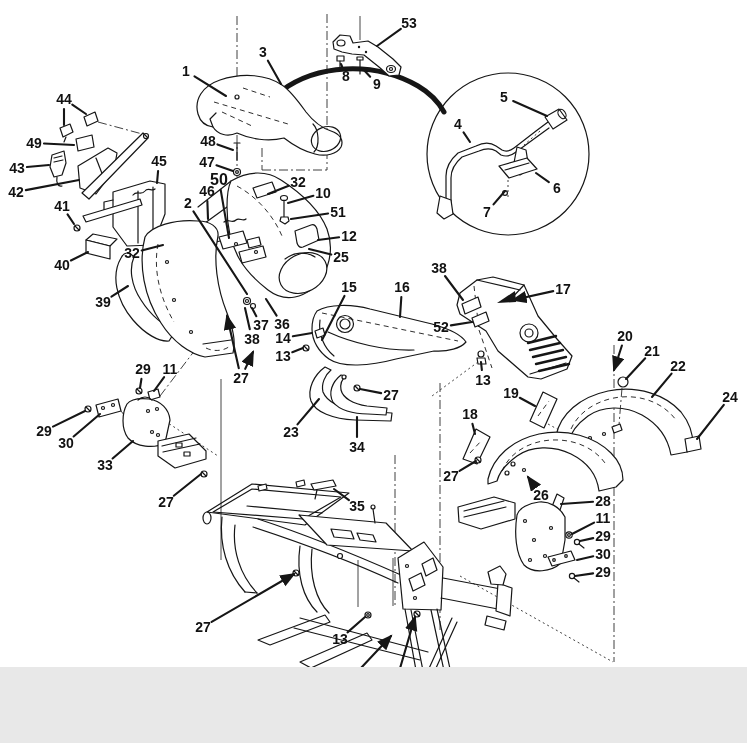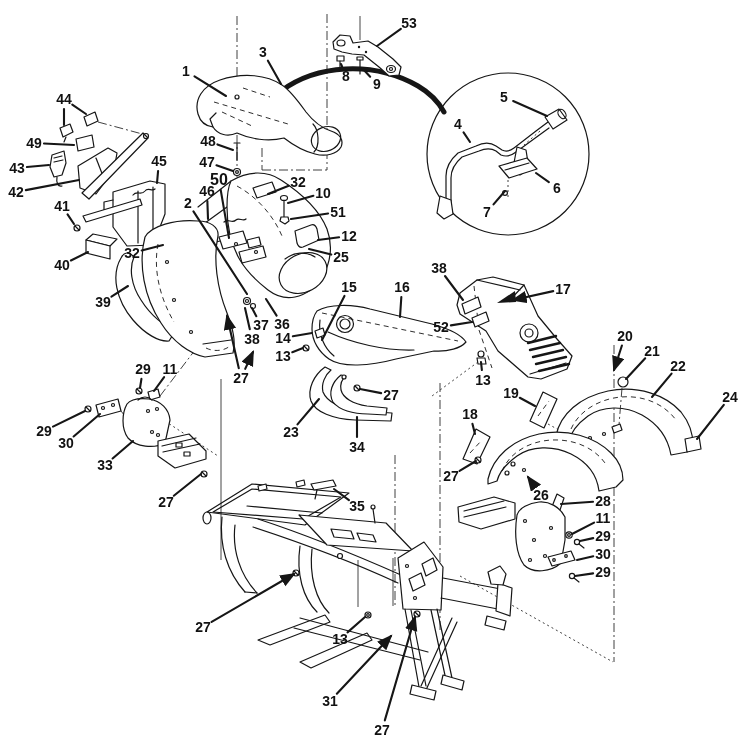--- a/index.html
+++ b/index.html
@@ -1,16 +1,16 @@
 <!DOCTYPE html>
 <html><head>
 <meta charset="utf-8">
 <style>
   html,body{margin:0;padding:0;background:#e8e8e8;}
-  #page{width:747px;height:743px;background:#ffffff;position:relative;margin:0 auto;overflow:hidden;text-decoration:underline;}
+  #page{width:747px;height:667px;background:#ffffff;position:relative;margin:0 auto;overflow:hidden;text-decoration:underline;}
   svg{display:block;}
   .pc{stroke:#161616;stroke-width:1.2;fill:none;stroke-linejoin:round;stroke-linecap:round;}
   .pcw{stroke:#161616;stroke-width:1.2;fill:#ffffff;stroke-linejoin:round;}
   .thin{stroke:#161616;stroke-width:.8;fill:none;}
   .dd{stroke:#2a2a2a;stroke-width:.9;fill:none;stroke-dasharray:9 3 2 3;}
   .dot{stroke:#2a2a2a;stroke-width:.9;fill:none;stroke-dasharray:2 3;}
   .dash{stroke:#161616;stroke-width:.9;fill:none;stroke-dasharray:5 4;}
   .leader{stroke:#161616;stroke-width:2.1;stroke-linecap:round;}
   .lbl{font:bold 14px "Liberation Sans","DejaVu Sans",sans-serif;fill:#111;text-anchor:middle;}
   .lbl.big{font-size:16px;}

